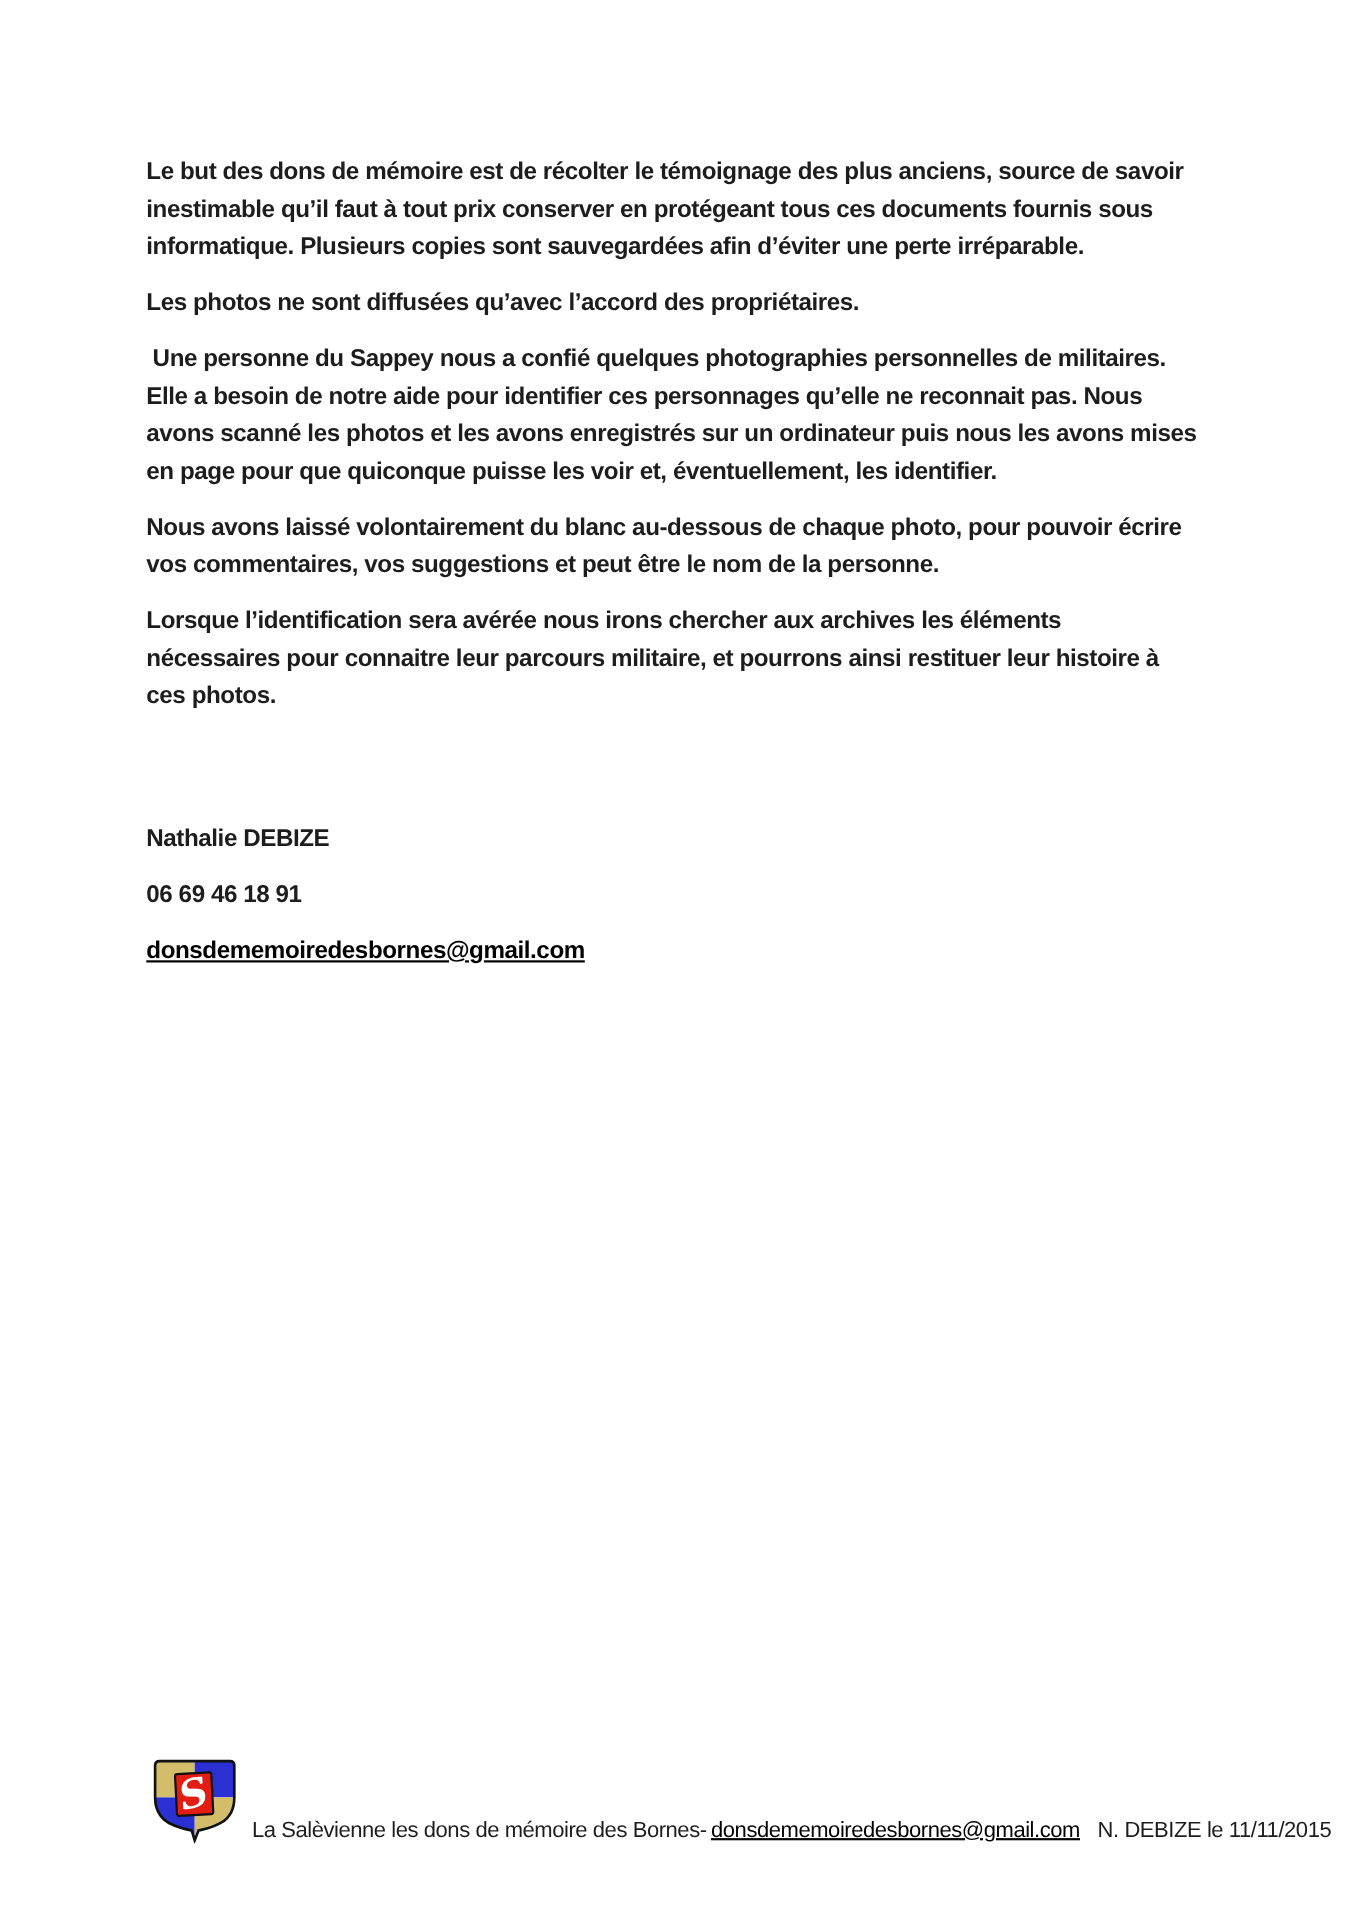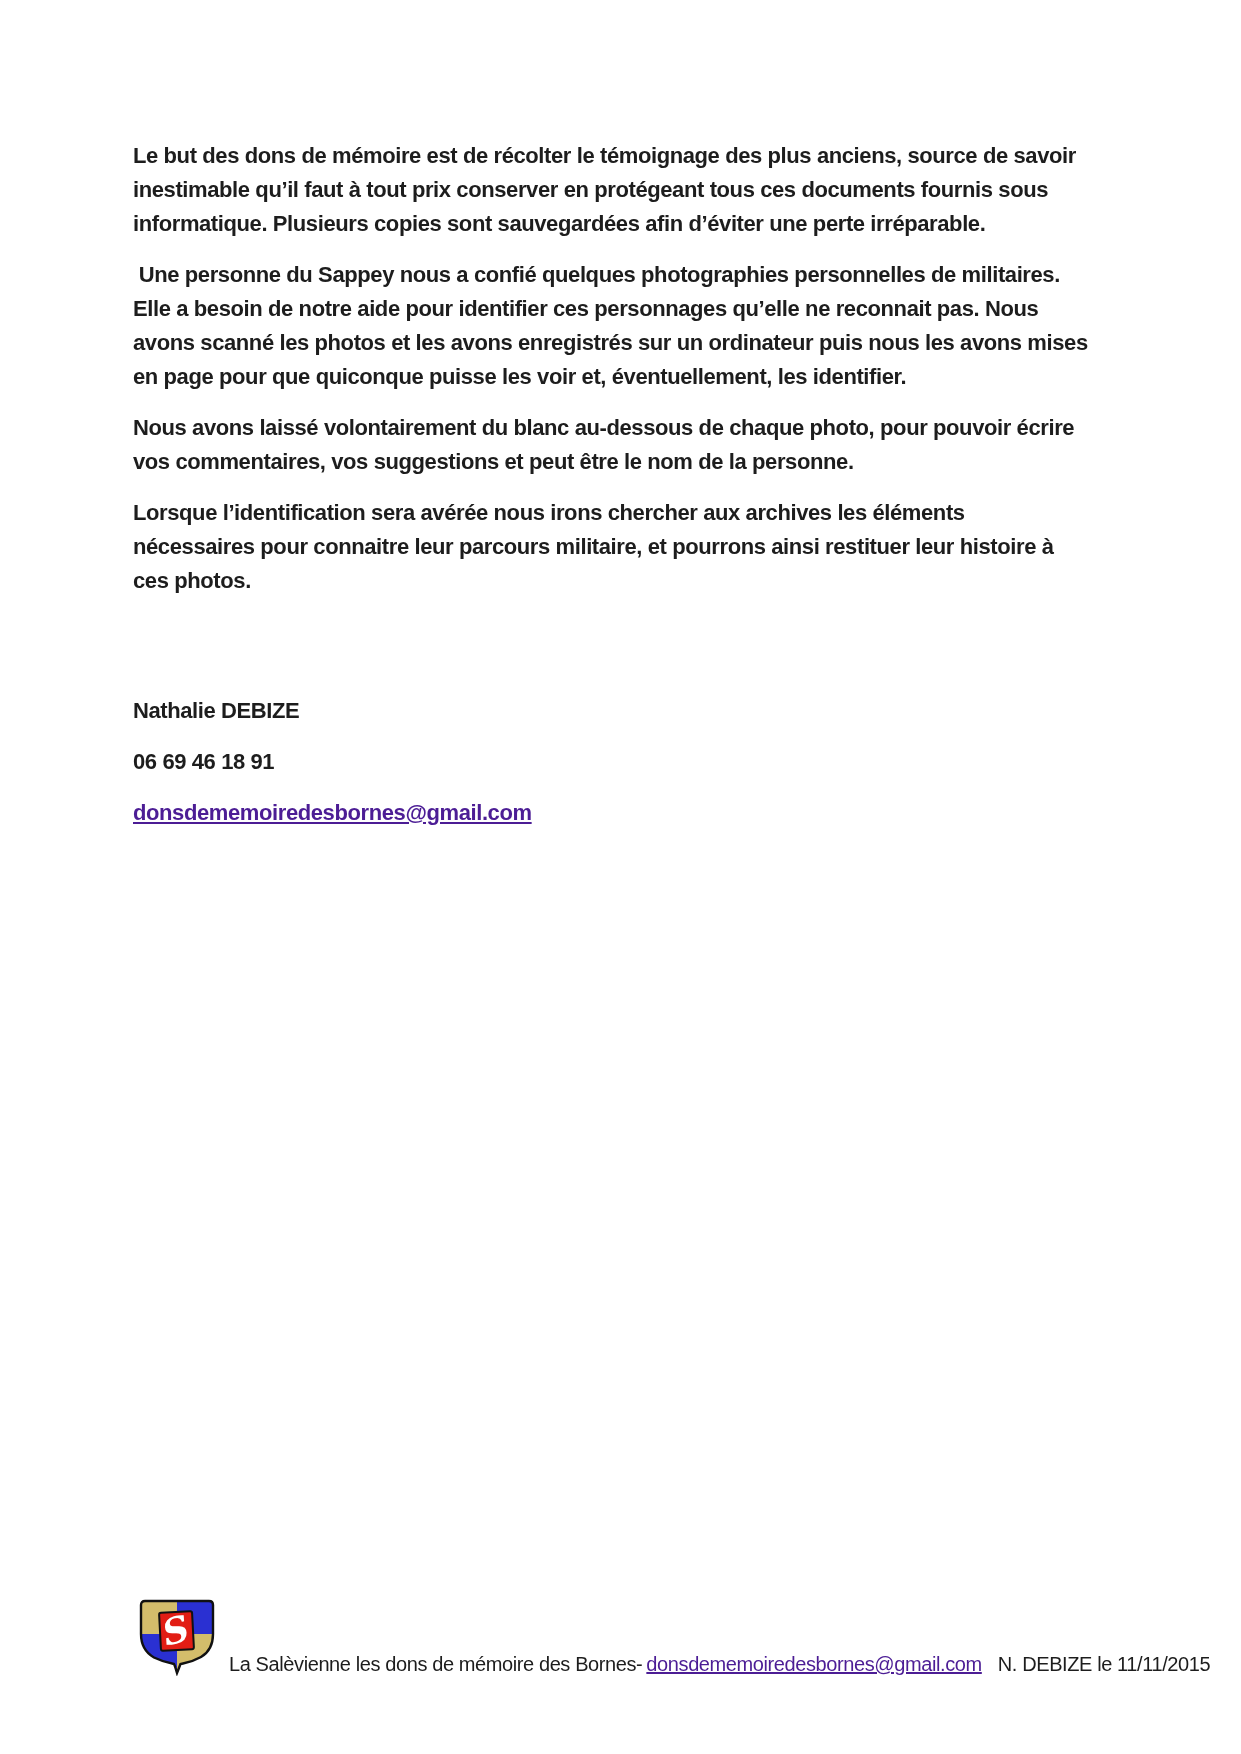--- a/index.html
+++ b/index.html
@@ -19,21 +19,21 @@
     margin: 0 0 17px 0;
     font-size: 22px;
     line-height: 34px;
     letter-spacing: -0.4px;
     color: #1d1d1d;
     white-space: pre-wrap;
     font-weight: bold;
   }
   .sig-gap { height: 79px; }
   a.email-link {
-    color: #4c1d95;
+    color: #000000;
     text-decoration: underline;
     cursor: pointer;
   }
   .footer {
     position: absolute;
     left: 137px; top: 1598px;
     display: flex;
     align-items: flex-end;
     gap: 12px;
   }
@@ -55,20 +55,21 @@
 </style>
 </head>
 <body>
 
 <div class="page">
 
   <div class="content">
     <p class="para">Le but des dons de mémoire est de récolter le témoignage des plus anciens, source de savoir
 inestimable qu’il faut à tout prix conserver en protégeant tous ces documents fournis sous
 informatique. Plusieurs copies sont sauvegardées afin d’éviter une perte irréparable.</p>
+    <p class="para">Les photos ne sont diffusées qu’avec l’accord des propriétaires.</p>
     <p class="para"> Une personne du Sappey nous a confié quelques photographies personnelles de militaires.
 Elle a besoin de notre aide pour identifier ces personnages qu’elle ne reconnait pas. Nous
 avons scanné les photos et les avons enregistrés sur un ordinateur puis nous les avons mises
 en page pour que quiconque puisse les voir et, éventuellement, les identifier.</p>
     <p class="para">Nous avons laissé volontairement du blanc au-dessous de chaque photo, pour pouvoir écrire
 vos commentaires, vos suggestions et peut être le nom de la personne.</p>
     <p class="para">Lorsque l’identification sera avérée nous irons chercher aux archives les éléments
 nécessaires pour connaitre leur parcours militaire, et pourrons ainsi restituer leur histoire à
 ces photos.</p>
 

